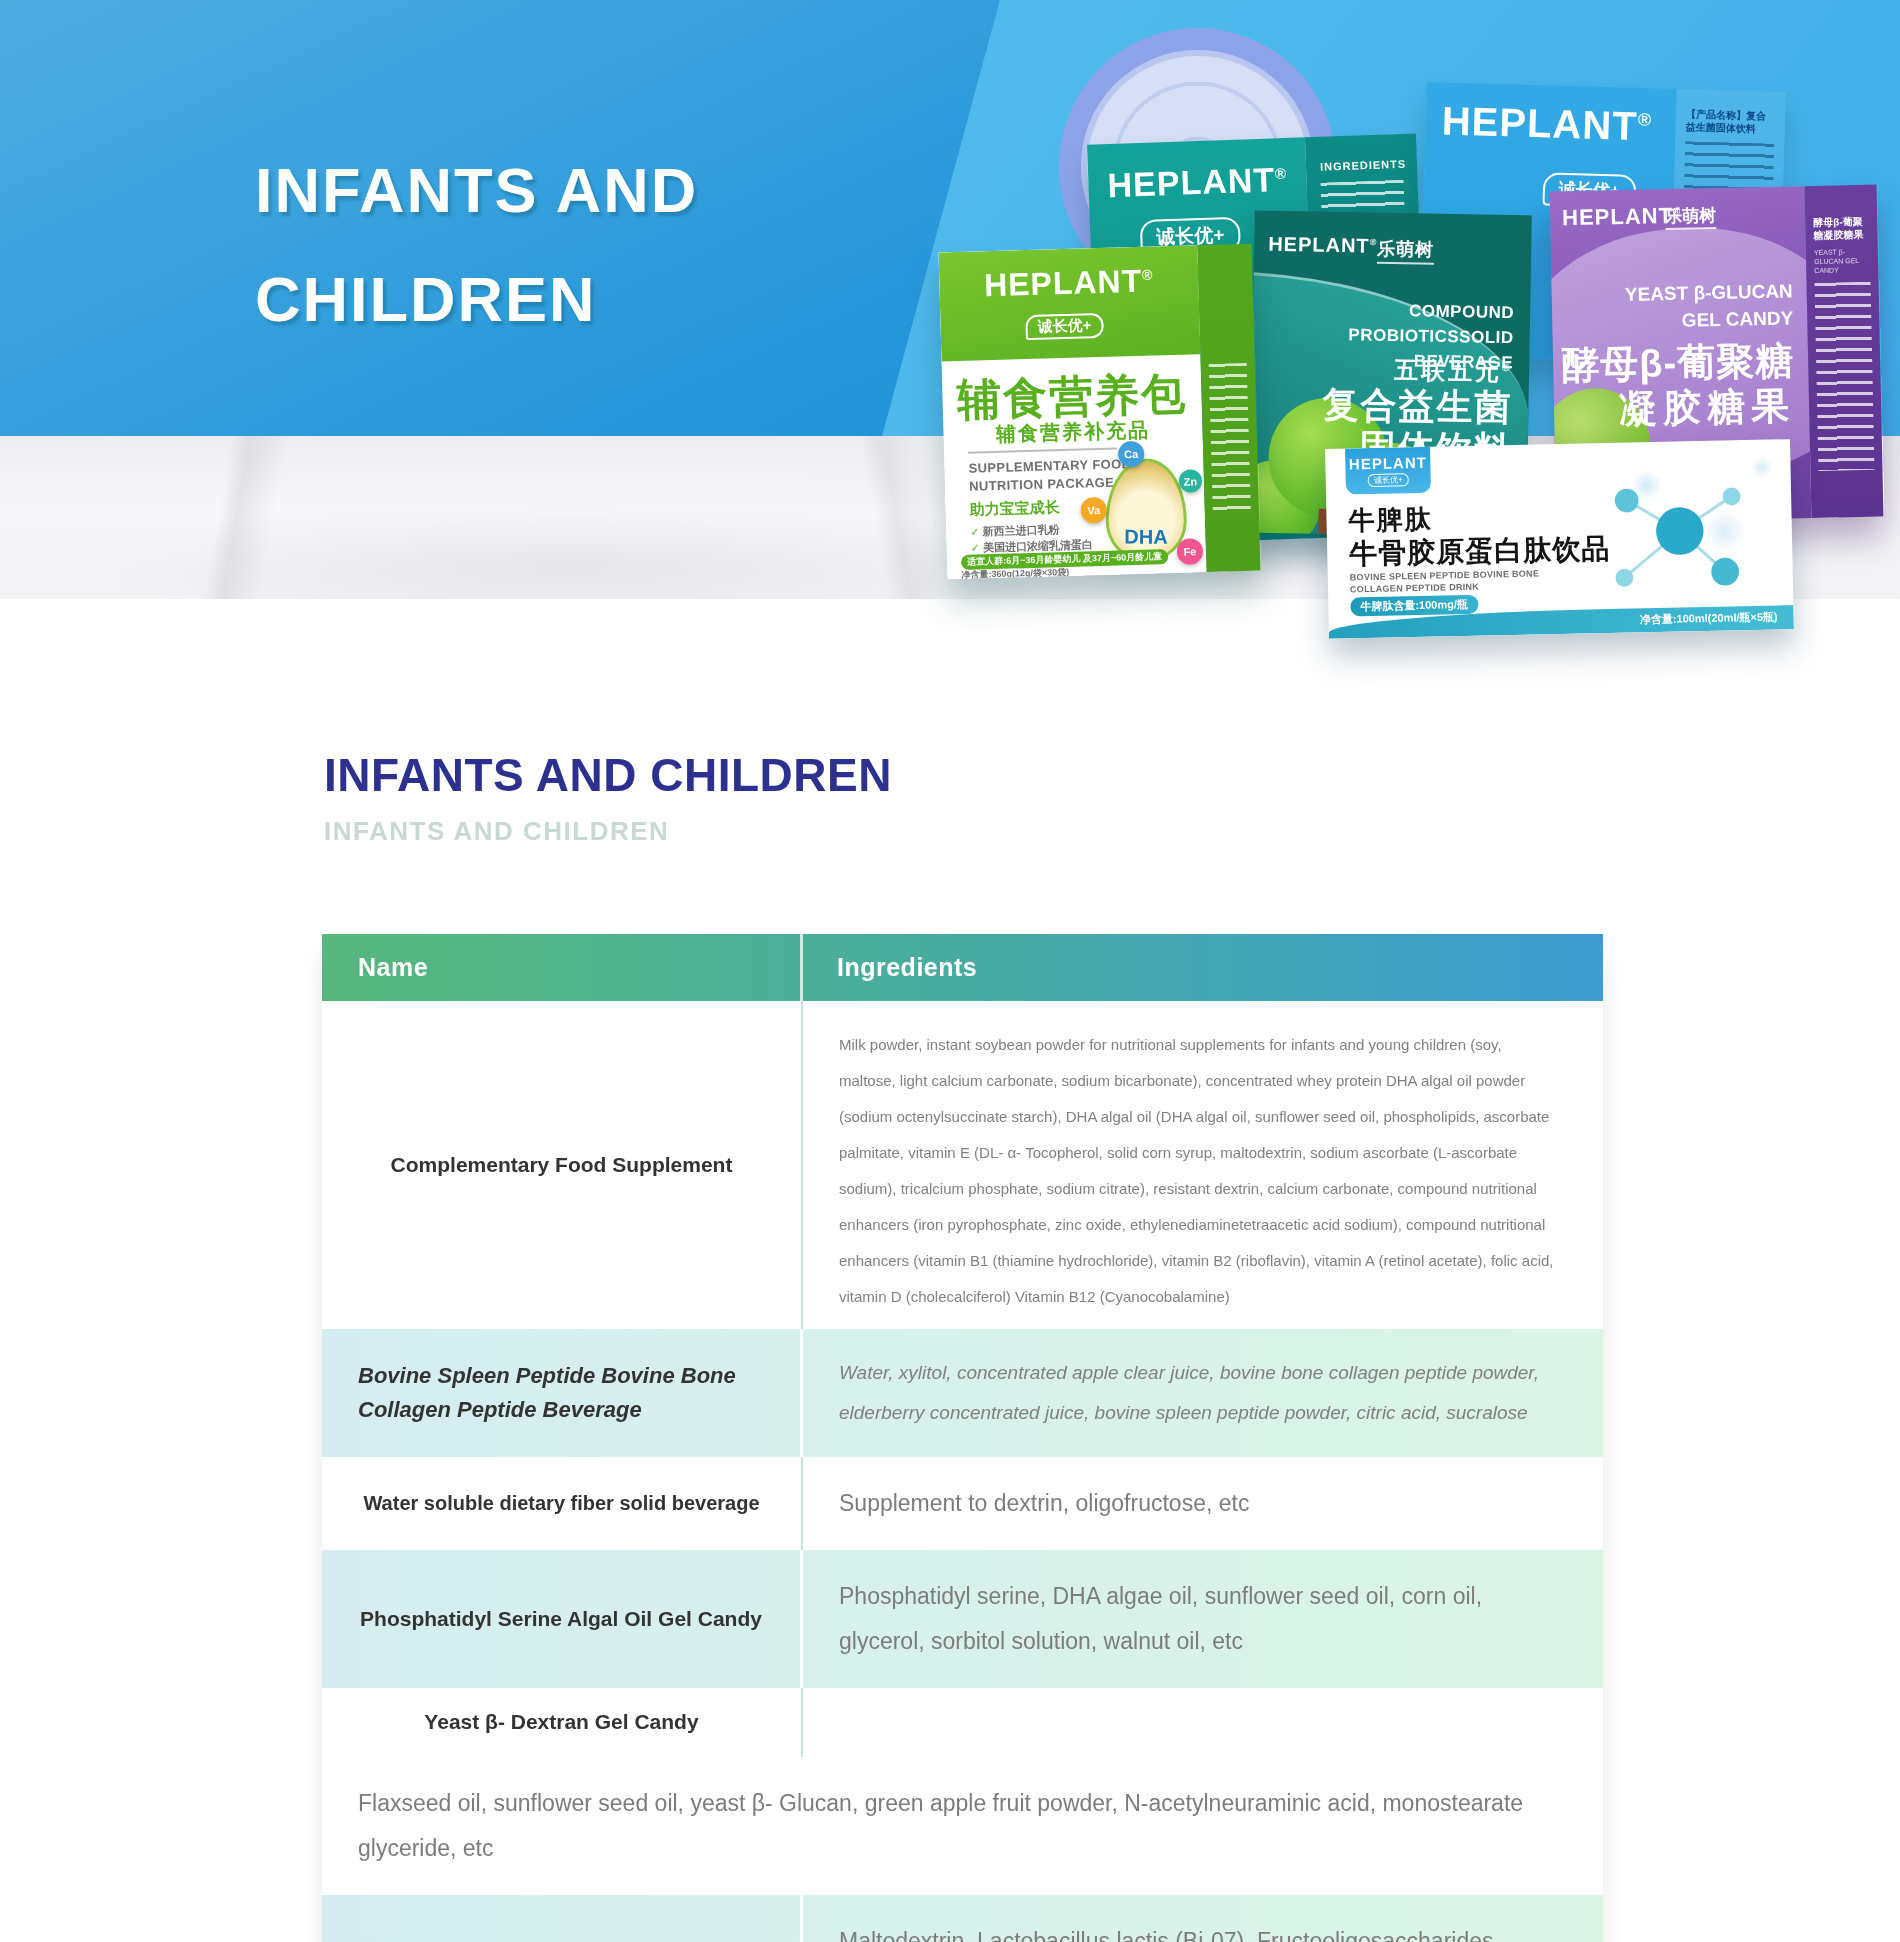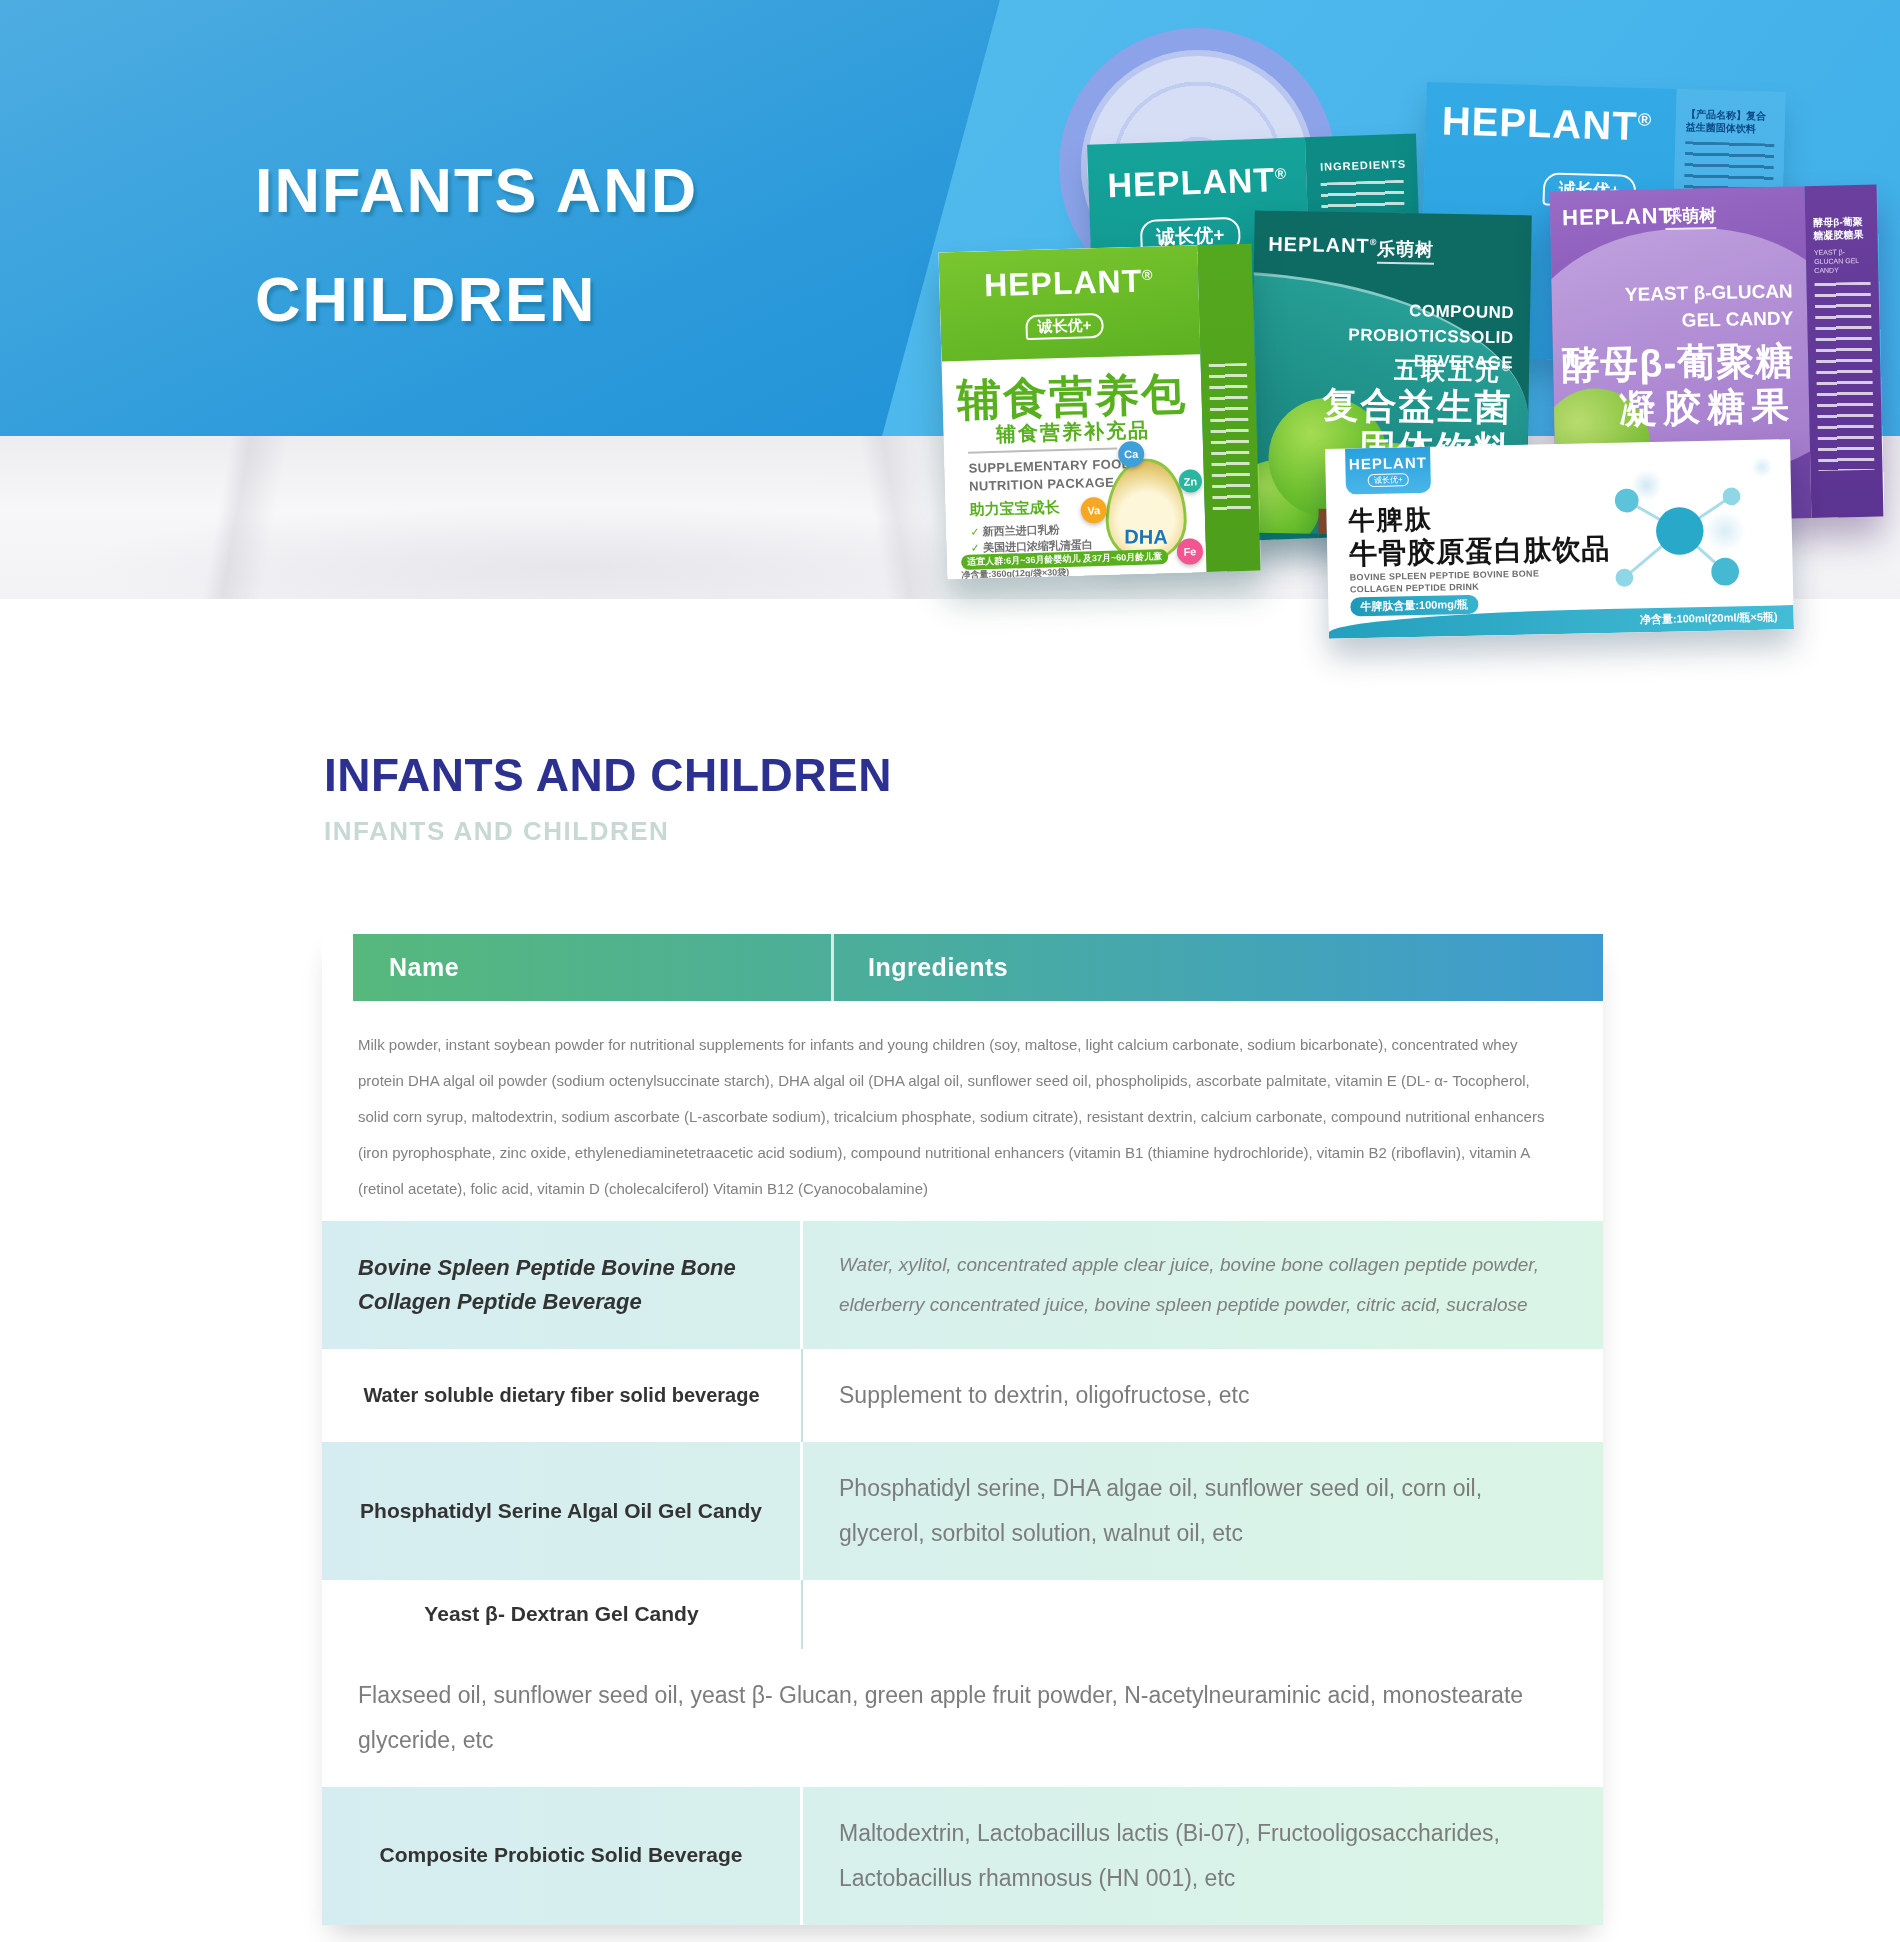--- a/index.html
+++ b/index.html
@@ -164,21 +164,21 @@
   .wb-band span { position:absolute; right:16px; top:4px; color:#fff; font-size:11px; font-weight:700; }
   .wb-mol { position:absolute; right:28px; top:28px; }
 
   
   .main { position:relative; z-index:1; }
   .section-head { margin:149px 0 0 324px; }
   .section-title { color:#2c3190; font-size:46px; font-weight:900; letter-spacing:0.5px; }
   .section-sub { color:#c8d8d4; font-size:26px; font-weight:900; letter-spacing:1.5px; margin-top:14px; }
 
   .table { margin:87px 0 0 322px; width:1281px; box-shadow:0 16px 26px -8px rgba(0,0,0,.18); }
-  .t-header { display:flex; height:67px; background:linear-gradient(90deg,#56b87c 0%,#47aaa5 55%,#3e9bd1 100%);margin-left:31px; }
+  .t-header { display:flex; height:67px; background:linear-gradient(90deg,#56b87c 0%,#47aaa5 55%,#3e9bd1 100%); }
   .t-header .th-name { width:481px; display:flex; align-items:center; padding-left:36px; border-right:3px solid rgba(255,255,255,.75); }
   .t-header .th-ing { flex:1; display:flex; align-items:center; padding-left:34px; }
   .t-header span { color:#fff; font-size:25px; font-weight:700; letter-spacing:0.5px; }
 
   .t-row { display:flex; }
   .t-row.mint { background:linear-gradient(90deg,#d5edf0 0%,#daf5e6 100%); }
   .t-row.white { background:#ffffff; }
   .td-name { width:481px; display:flex; align-items:center; justify-content:center; text-align:center; padding:18px 28px; color:#333; font-weight:700; font-size:21px; line-height:1.55; }
   .t-row.white .td-name { border-right:2px solid #c3e3e1; }
   .t-row.mint .td-name { border-right:3px solid #ffffff; }
@@ -347,20 +347,21 @@
     <div class="t-header">
       <div class="th-name">
           <span>Name</span>
         </div>
       <div class="th-ing">
           <span>Ingredients</span>
         </div>
     </div>
 
     <div class="t-row white row-1">
+      <div class="td-name">Complementary Food Supplement</div>
       <div class="td-ing">Milk powder, instant soybean powder for nutritional supplements for infants and young children (soy, maltose, light calcium carbonate, sodium bicarbonate), concentrated whey protein DHA algal oil powder (sodium octenylsuccinate starch), DHA algal oil (DHA algal oil, sunflower seed oil, phospholipids, ascorbate palmitate, vitamin E (DL- α- Tocopherol, solid corn syrup, maltodextrin, sodium ascorbate (L-ascorbate sodium), tricalcium phosphate, sodium citrate), resistant dextrin, calcium carbonate, compound nutritional enhancers (iron pyrophosphate, zinc oxide, ethylenediaminetetraacetic acid sodium), compound nutritional enhancers (vitamin B1 (thiamine hydrochloride), vitamin B2 (riboflavin), vitamin A (retinol acetate), folic acid, vitamin D (cholecalciferol) Vitamin B12 (Cyanocobalamine)</div>
     </div>
 
     <div class="t-row mint row-2">
       <div class="td-name">Bovine Spleen Peptide Bovine Bone Collagen Peptide Beverage</div>
       <div class="td-ing">
           <span>Water, xylitol, concentrated apple clear juice, bovine bone collagen peptide powder, elderberry concentrated juice, bovine spleen peptide powder, citric acid, sucralose</span>
         </div>
     </div>
 

